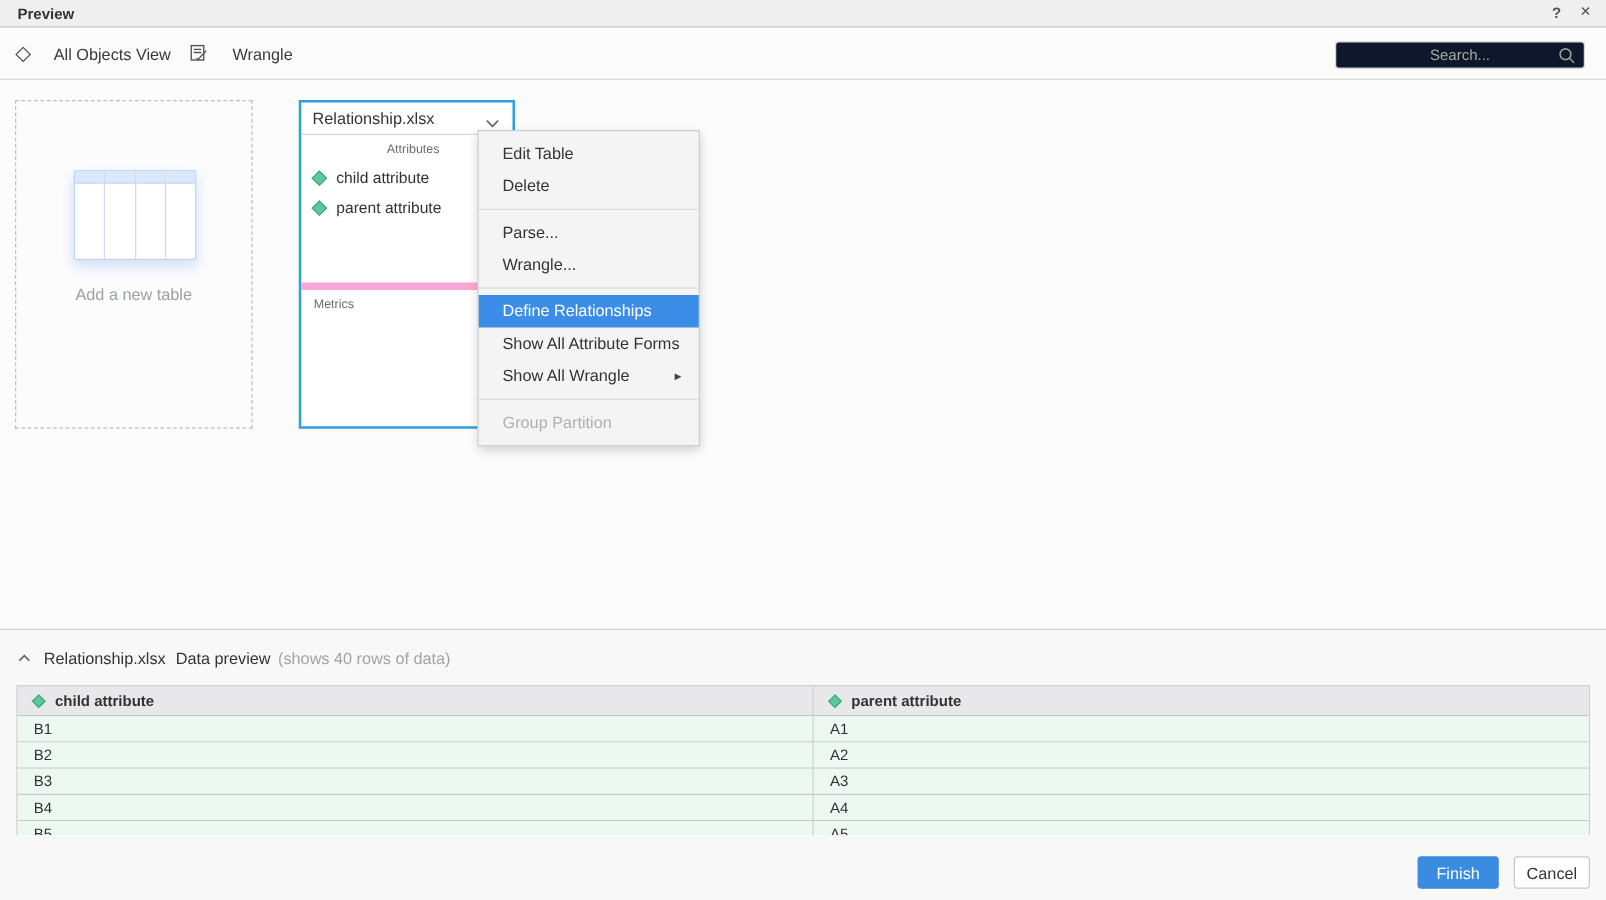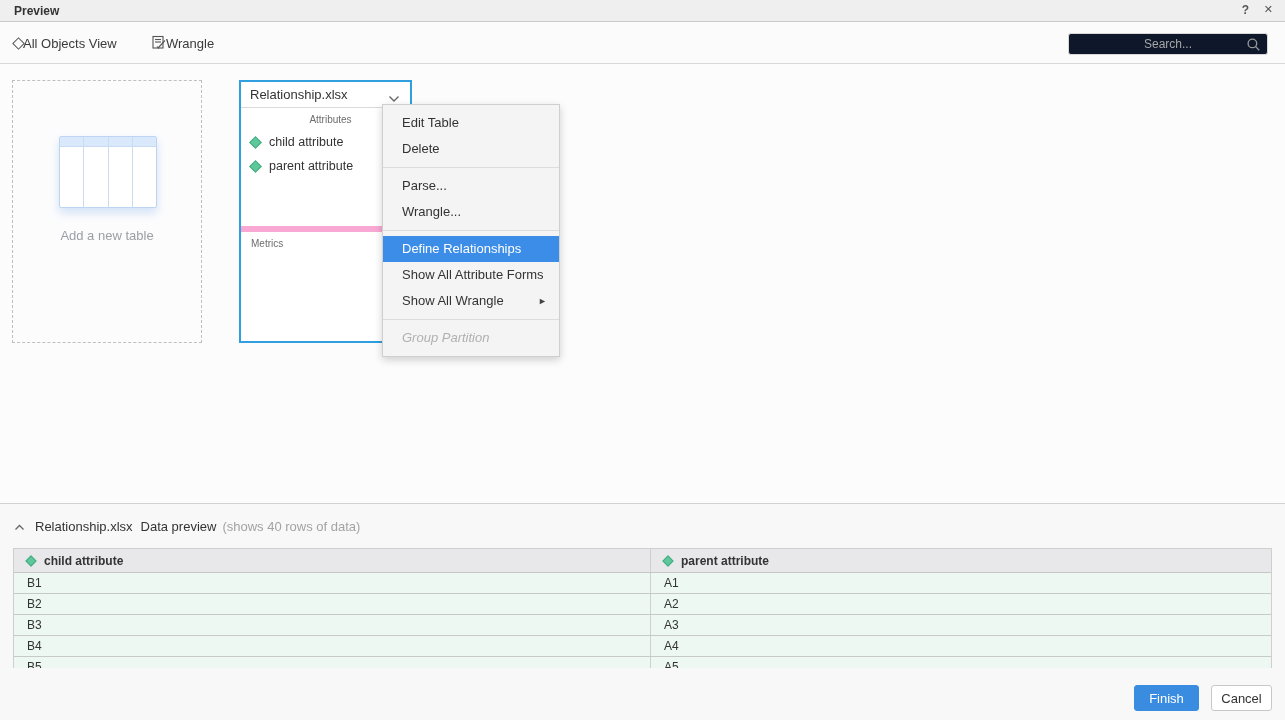--- a/index.html
+++ b/index.html
@@ -9,21 +9,21 @@
   
   .titlebar { position:absolute; left:0; top:0; width:1285px; height:22px;
     background:#efeff0; border-bottom:1px solid #c9c9c9; }
   .titlebar-title { position:absolute; left:14px; top:4px; font-size:12px; font-weight:bold; color:#333; }
   .titlebar-help { position:absolute; right:36px; top:3px; font-size:12px; font-weight:bold; color:#555; cursor:pointer; }
   .titlebar-close { position:absolute; right:12px; top:3px; font-size:11px; font-weight:bold; color:#555; cursor:pointer; }
 
   
   .toolbar { position:absolute; left:0; top:23px; width:1285px; height:41px;
     background:#fbfbfb; border-bottom:1px solid #d9d9d9; }
-  .tb-btn { position:absolute; top:0; height:41px; display:flex; align-items:center; gap:0;
+  .tb-btn { position:absolute; top:0; height:41px; display:flex; align-items:center; gap:20px;
     font-size:13px; color:#3a3a3a; cursor:pointer; }
   .tb-all-objects { left:14px; }
   .tb-wrangle { left:152px; }
   .diamond-outline { width:9px; height:9px; border:1.5px solid #555; transform:rotate(45deg); background:transparent; }
   .search-box { position:absolute; right:17px; top:10px; width:200px; height:22px;
     background:#0f172a; border:1px solid #d7d7d7; border-radius:3px; }
   .search-box input { position:absolute; left:0; top:0; width:100%; height:100%; border:none; outline:none;
     background:transparent; text-align:center; font-size:12px; color:#777;
     font-family:"Liberation Sans","DejaVu Sans",sans-serif; }
   .search-box input::placeholder { color:#a7a7a7; }
@@ -57,21 +57,21 @@
   .diamond-green { width:9px; height:9px; background:#5ec89b; border:1px solid #43ab81; transform:rotate(45deg); flex:0 0 auto; }
   .attr-name { font-size:12.5px; color:#333; }
 
   
   .context-menu { position:absolute; left:382px; top:39px; width:178px;
     background:#f4f4f5; border:1px solid #cfcfcf; box-shadow:0 3px 8px rgba(0,0,0,.18);
     padding:5px 0; z-index:10; }
   .menu-item { height:26px; line-height:26px; padding-left:19px; font-size:13px; color:#333;
     position:relative; cursor:pointer; white-space:nowrap; }
   .menu-item.selected { background:#3b8de8; color:#fff; }
-  .menu-item.disabled { color:#b0b0b0; cursor:default;font-style:italic; }
+  .menu-item.disabled { color:#b0b0b0; cursor:default; }
   .menu-sep { height:1px; background:#dcdcdc; margin:5px 0; }
   .submenu-arrow { position:absolute; right:12px; top:0; font-size:9px; color:#444; }
 
   
   .splitter { position:absolute; left:0; top:503px; width:1285px; height:1px; background:#d2d2d2; }
   .splitter-handle { position:absolute; left:633px; top:505px; width:19px; height:6px; cursor:row-resize; }
   .splitter-handle span { display:block; height:1px; background:#aeaeae; margin-bottom:2px; }
 
   
   .preview-panel { position:absolute; left:0; top:504px; width:1285px; height:216px; background:#f8f8f9; }

